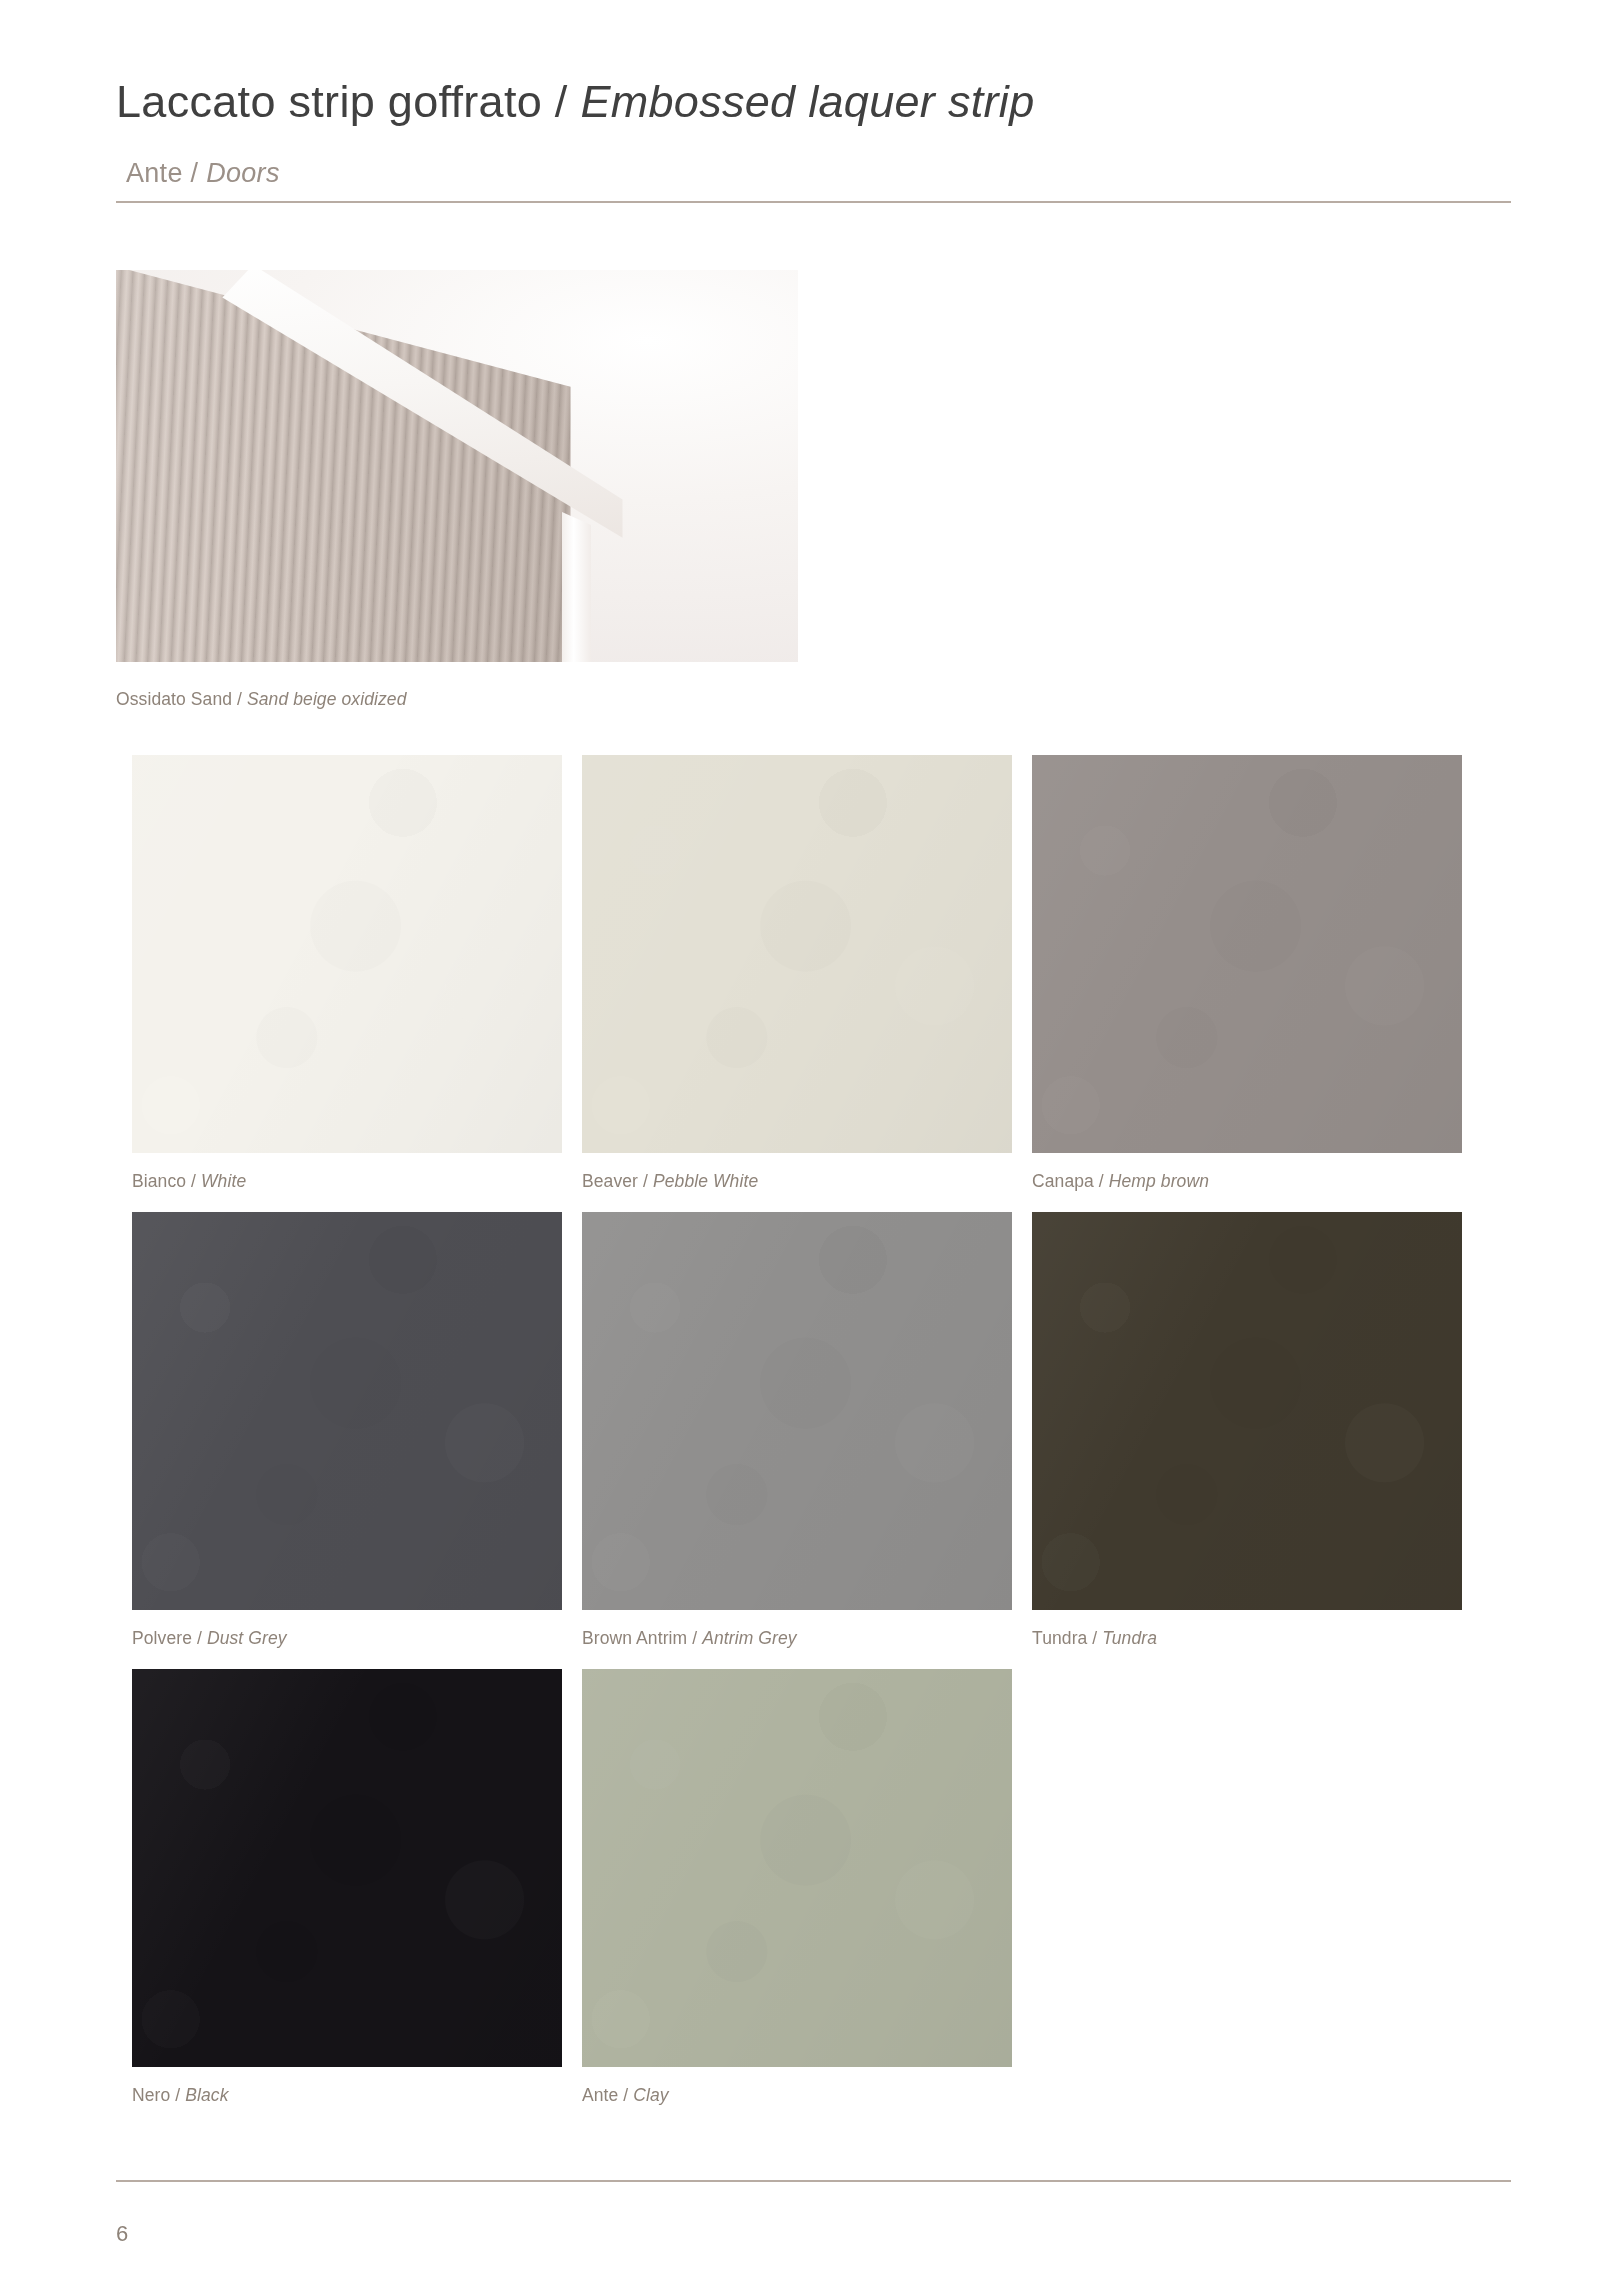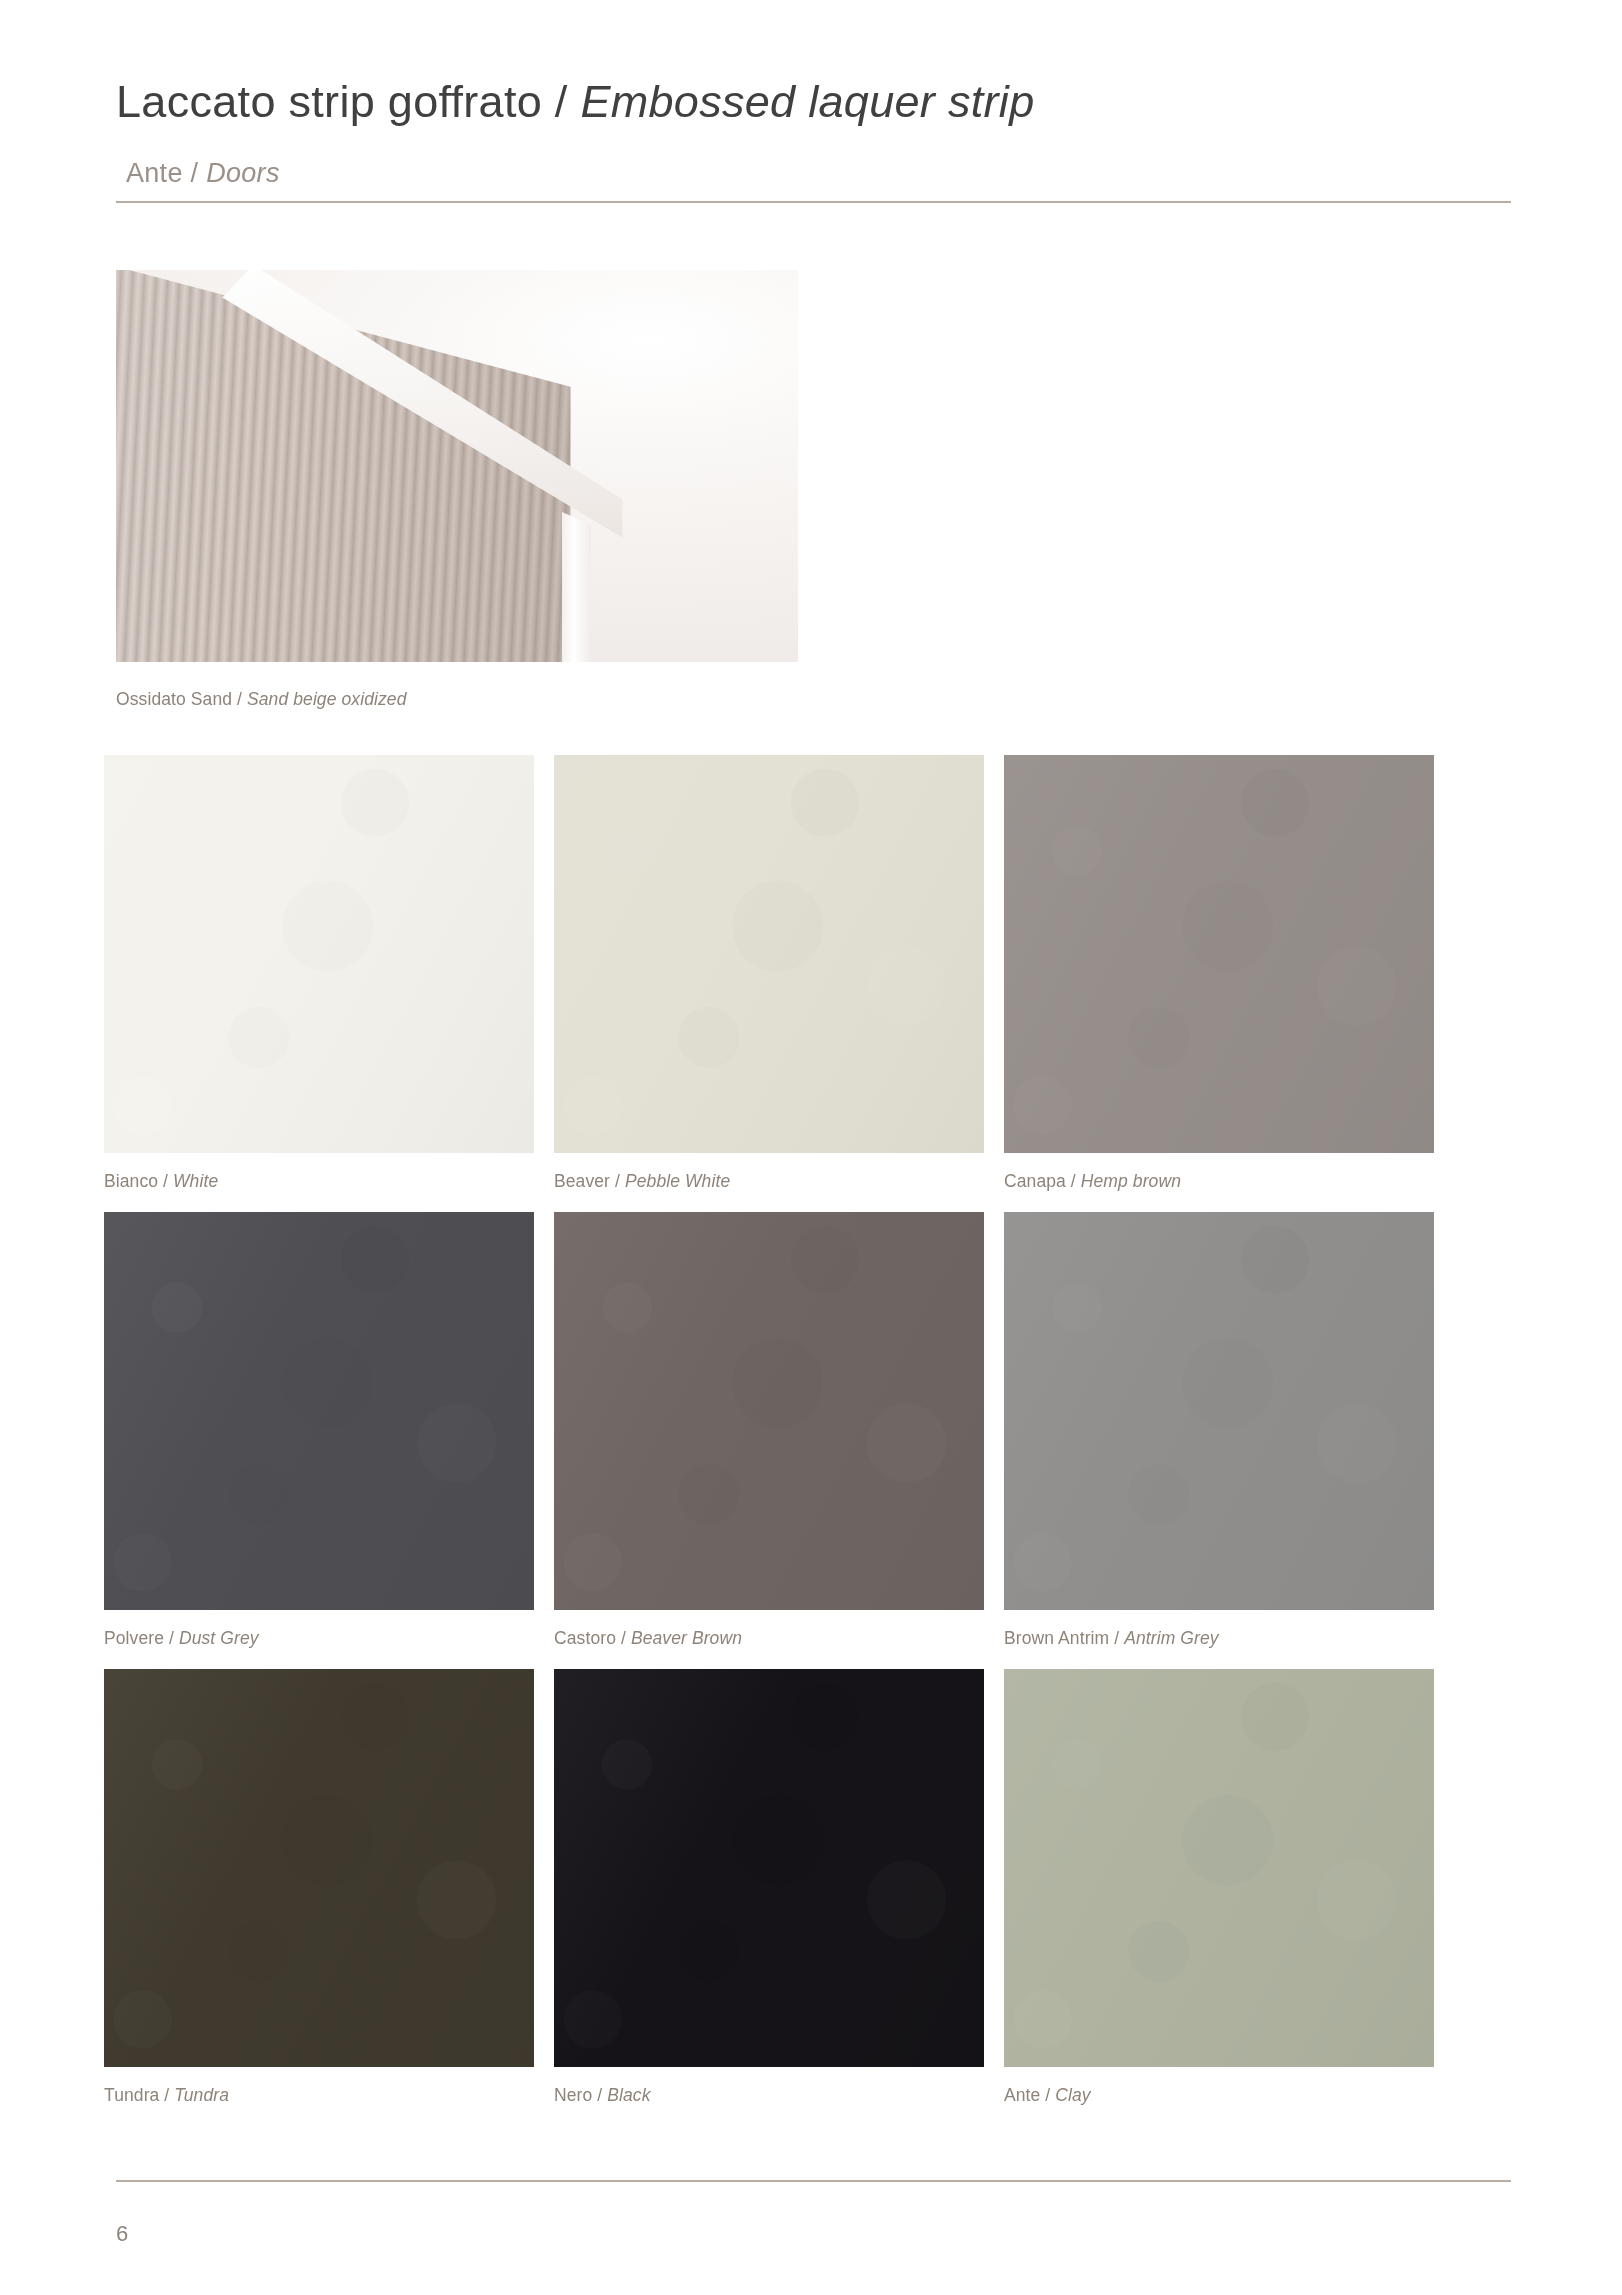--- a/index.html
+++ b/index.html
@@ -139,21 +139,21 @@
     font-weight: 400;
     color: #8e8379;
     letter-spacing: 0.1px;
     white-space: nowrap;
   }
   .hero-caption .it { font-style: italic; }
 
   
   .swatch-grid {
     position: absolute;
-    left: 104px;
+    left: 132px;
     top: 755px;
     width: 1395px;
     display: grid;
     grid-template-columns: repeat(3, 430px);
     column-gap: 52px;
     row-gap: 47px;
     gap: 20px;
   }
   .swatch-cell { width: 430px; }
   .swatch-chip {
@@ -263,27 +263,20 @@
     </div>
 
     <div class="swatch-cell">
       <div class="swatch-chip" style="background-color: rgb(78, 78, 83);">
         <div class="grain"></div>
         <div class="sheen"></div>
       </div>
       <div class="swatch-label"><span>Polvere</span><span> / </span><span class="it">Dust Grey</span></div>
     </div>
 
-    <div class="swatch-cell">
-      <div class="swatch-chip" style="background-color: rgb(111, 101, 99);">
-        <div class="grain"></div>
-        <div class="sheen"></div>
-      </div>
-      <div class="swatch-label"><span>Castoro</span><span> / </span><span class="it">Beaver Brown</span></div>
-    </div>
 
     <div class="swatch-cell">
       <div class="swatch-chip" style="background-color: rgb(144, 143, 142);">
         <div class="grain"></div>
         <div class="sheen"></div>
       </div>
       <div class="swatch-label"><span>Brown Antrim</span><span> / </span><span class="it">Antrim Grey</span></div>
     </div>
 
     <div class="swatch-cell">

